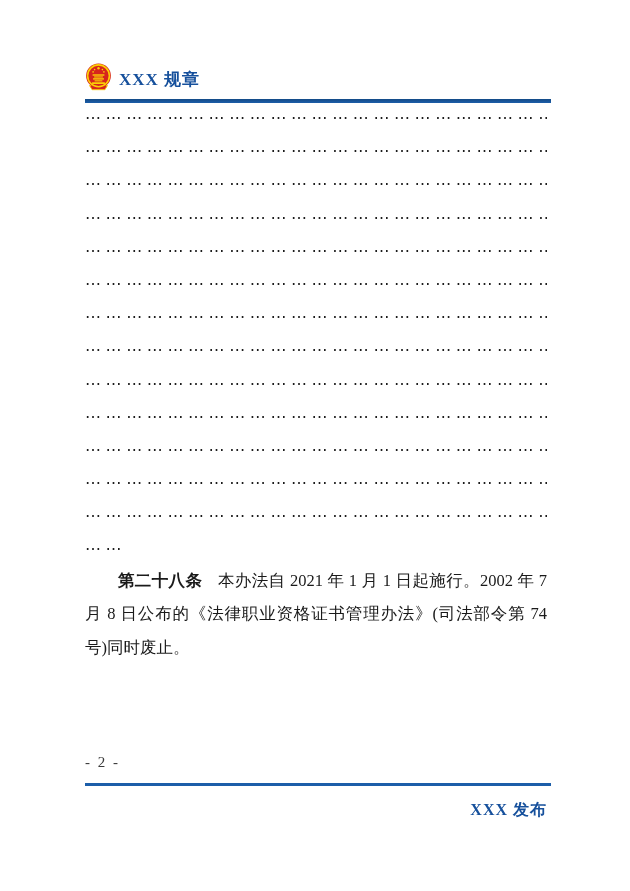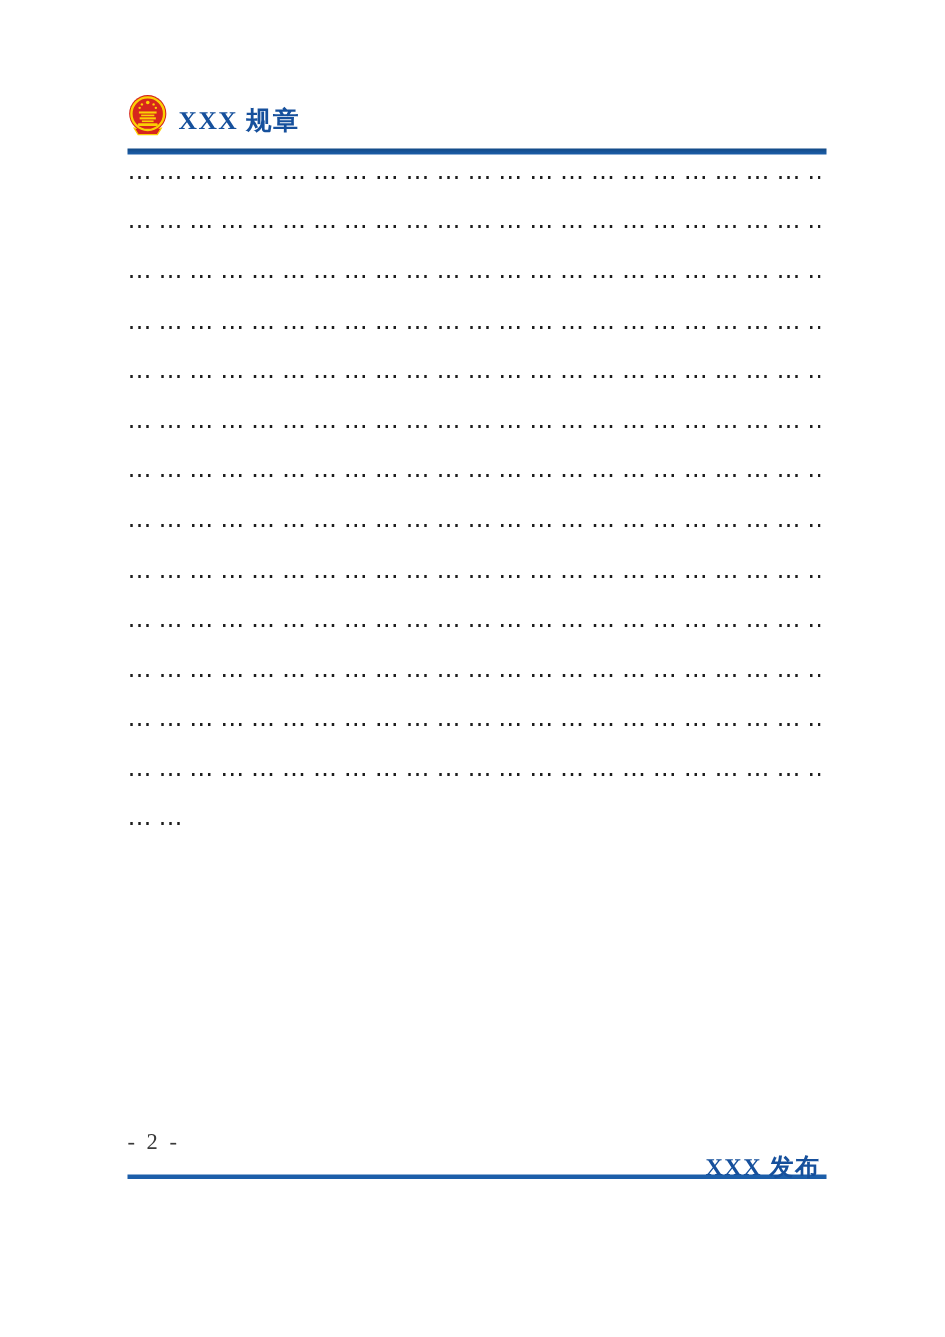--- a/index.html
+++ b/index.html
@@ -61,21 +61,21 @@
   .page-number{
     position:absolute;left:85px;top:754px;
     color:#3a3a3a;font-size:15px;letter-spacing:2px;
   }
   .footer-rule{
     position:absolute;left:85px;top:783px;
     width:466px;height:3px;
     background:var(--line-blue);
   }
   .publisher{
-    position:absolute;left:85px;top:768px;
+    position:absolute;left:85px;top:800px;
     width:462px;
     text-align:right;
     color:var(--accent);
     font-size:16px;font-weight:bold;
     letter-spacing:1px;
   }
 </style>
 </head>
 <body>
 
@@ -113,18 +113,19 @@
       <div class="dot-row">……………………………………………………………………………………</div>
       <div class="dot-row">……………………………………………………………………………………</div>
       <div class="dot-row">……………………………………………………………………………………</div>
       <div class="dot-row">……………………………………………………………………………………</div>
       <div class="dot-row">……………………………………………………………………………………</div>
       <div class="dot-row">……………………………………………………………………………………</div>
       <div class="dot-row">……………………………………………………………………………………</div>
       <div class="dot-row">……</div>
     </div>
 
+  <p class="article"><span class="article-label">第二十八条</span><span>本办法自 2021 年 1 月 1 日起施行。2002 年 7 月 8 日公布的《法律职业资格证书管理办法》(司法部令第 74 号)同时废止。</span></p>
 
   <div class="page-number">- 2 -</div>
   <div class="footer-rule"></div>
   <div class="publisher">XXX 发布</div>
 
 </div>
 
 </body></html>

